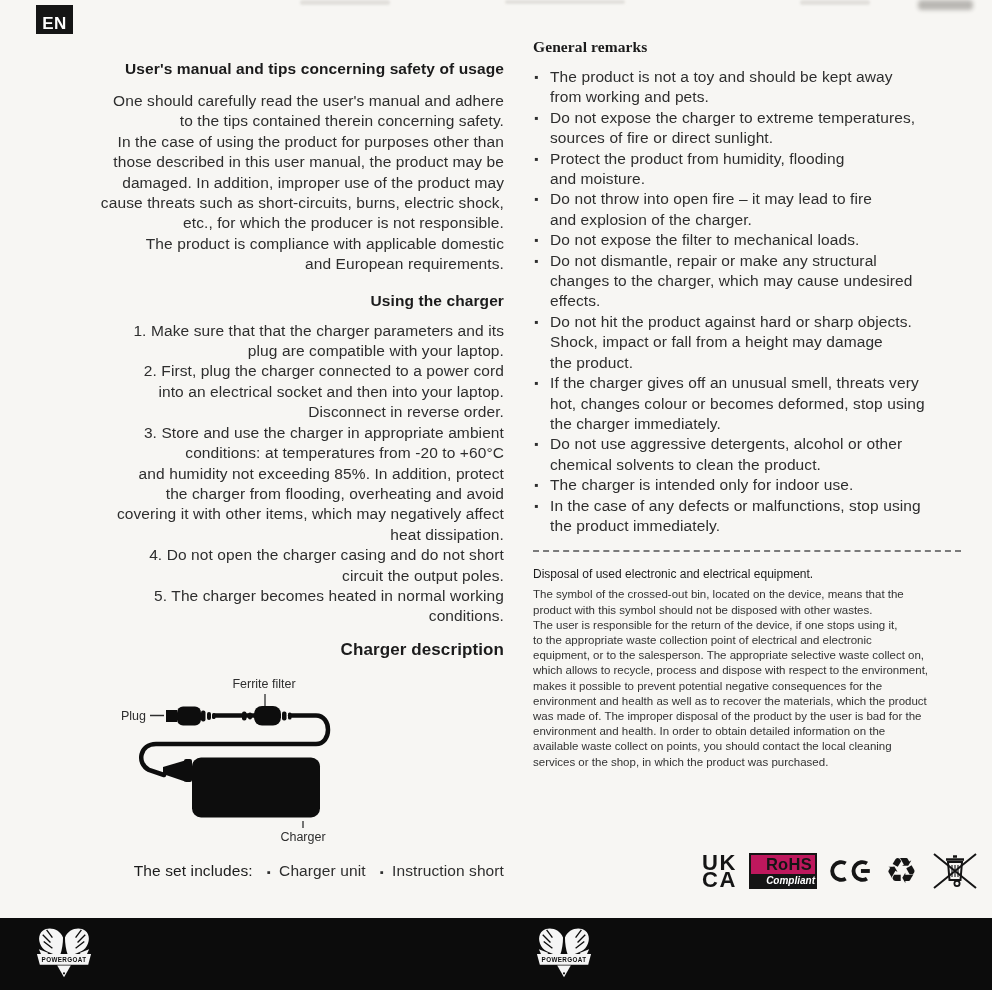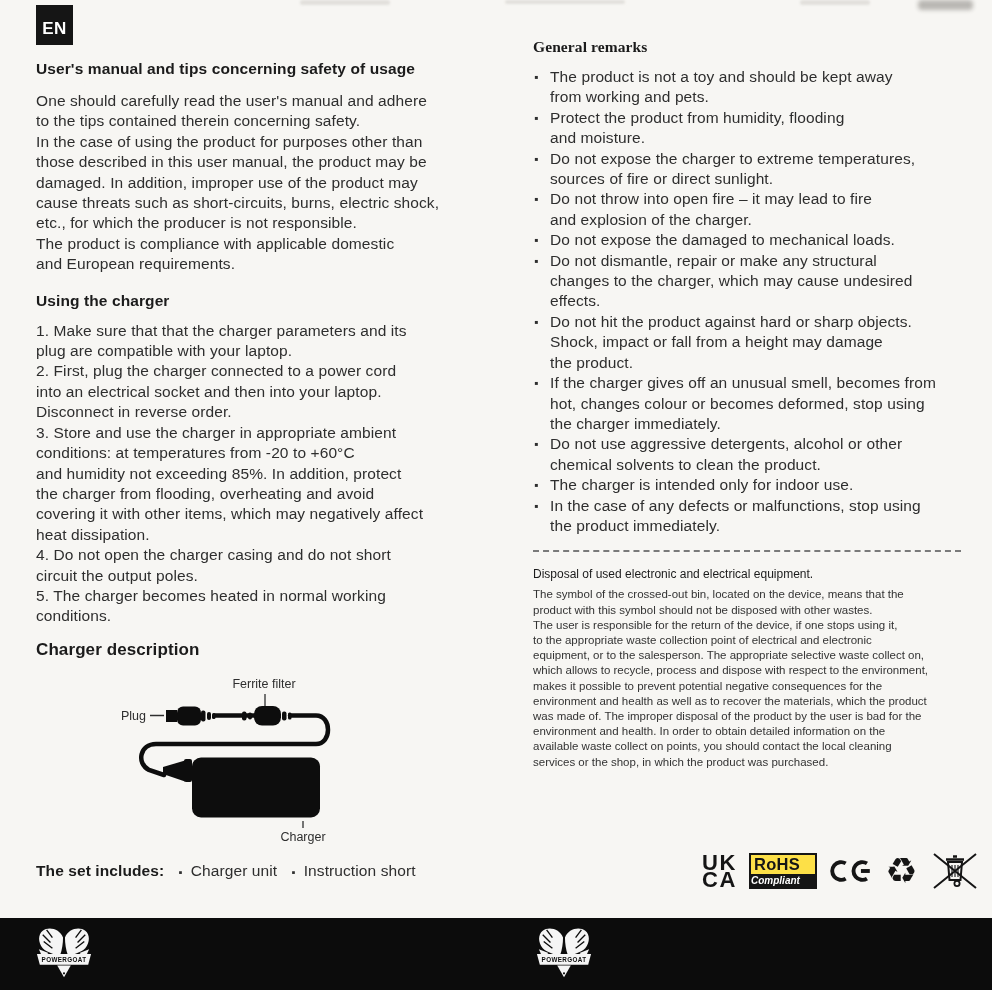--- a/index.html
+++ b/index.html
@@ -9,27 +9,27 @@
     font-family:"Liberation Sans", sans-serif;
   }
   .page{position:absolute;inset:0;}
 
   
   .smudge{position:absolute;background:#e2e0dc;border-radius:4px;filter:blur(1px);}
   .smudge.dark{background:#b9b7b3;filter:blur(2px);}
 
   
   .lang-badge{
-    position:absolute;left:36px;top:5px;width:37px;height:40px;
+    position:absolute;left:36px;top:5px;width:37px;height:29px;
     background:#151515;color:#fff;display:flex;align-items:center;justify-content:center;
     font-weight:bold;font-size:17px;letter-spacing:.5px;padding-top:8px;box-sizing:border-box;
   }
 
   
-  .col-left{position:absolute;left:36px;top:60px;width:468px;}
+  .col-left{position:absolute;left:36px;top:60px;width:468px;text-align:right;}
   .col-right{position:absolute;left:533px;top:38px;width:428px;}
 
   h2{font-size:15.5px;font-weight:bold;color:#1b1b1b;margin:0 0 13px 0;letter-spacing:.1px;}
   h2.mid{margin-top:17px;margin-bottom:11px;}
   h2.big{font-size:17px;margin-top:13px;margin-bottom:0;}
   .body-text{
     font-size:15.5px;line-height:20.4px;white-space:pre-line;
     letter-spacing:.1px;color:#2e2e2e;margin:0;
   }
 
@@ -47,31 +47,31 @@
 
   .disposal-heading{font-size:12px;font-weight:normal;color:#1b1b1b;margin:15px 0 6px 0;}
   .disposal-body{font-size:11.5px;line-height:15.2px;white-space:pre-line;margin:0;color:#333;}
 
   
   .diagram{margin-top:12px;display:block;}
   .diagram text{font-family:"Liberation Sans", sans-serif;font-size:12.5px;fill:#2e2e2e;}
 
   
   .set-includes{margin-top:12px;font-size:15.5px;letter-spacing:.1px;}
-  .set-includes .label{font-weight:bold;color:#1b1b1b;margin-top:48px;}
+  .set-includes .label{font-weight:normal;color:#1b1b1b;margin-top:48px;}
   .inc-item{margin-left:10px;}
   .inc-item::before{content:"▪";font-size:11px;margin-right:8px;}
 
   
   .marks-row{
     position:absolute;left:702px;top:846px;width:278px;height:50px;
     display:flex;align-items:center;justify-content:space-between;
   }
   .ukca{font-weight:bold;font-size:22px;line-height:17px;letter-spacing:1.5px;color:#151515;text-align:right;}
-  .rohs{border:2px solid #151515;width:64px;text-align:left;background:#fde047;}
+  .rohs{border:2px solid #151515;width:64px;text-align:right;background:#be185d;}
   .rohs-top{font-weight:bold;font-size:16.5px;letter-spacing:.3px;color:#151515;padding:0 3px;line-height:19px;}
   .rohs-bottom{background:#151515;color:#fff;font-size:10px;font-style:italic;font-weight:bold;line-height:13px;}
   .recycle{font-family:"DejaVu Sans", sans-serif;font-size:36px;color:#151515;line-height:36px;}
 
   
   .footer-band{
     position:absolute;left:0;bottom:0;width:992px;height:72px;background:#0c0c0c;
   }
   .goat-logo{position:absolute;top:7px;}
   .goat-logo.first{left:35px;}
@@ -162,40 +162,40 @@
     </div>
   </div>
 
   <div class="col-right">
     <h2 style="margin-bottom:11px;font-family:Liberation Serif, serif;">General remarks</h2>
     <ul class="bullets">
 
         <li>The product is not a toy and should be kept away
 from working and pets.</li>
 
+        <li>Do not expose the charger to extreme temperatures,
+sources of fire or direct sunlight.</li>
+
         <li>Protect the product from humidity, flooding
 and moisture.</li>
 
-        <li>Do not expose the charger to extreme temperatures,
-sources of fire or direct sunlight.</li>
-
         <li>Do not throw into open fire – it may lead to fire
 and explosion of the charger.</li>
 
-        <li>Do not expose the damaged to mechanical loads.</li>
+        <li>Do not expose the filter to mechanical loads.</li>
 
         <li>Do not dismantle, repair or make any structural
 changes to the charger, which may cause undesired
 effects.</li>
 
         <li>Do not hit the product against hard or sharp objects.
 Shock, impact or fall from a height may damage
 the product.</li>
 
-        <li>If the charger gives off an unusual smell, becomes from
+        <li>If the charger gives off an unusual smell, threats very
 hot, changes colour or becomes deformed, stop using
 the charger immediately.</li>
 
         <li>Do not use aggressive detergents, alcohol or other
 chemical solvents to clean the product.</li>
 
         <li>The charger is intended only for indoor use.</li>
 
         <li>In the case of any defects or malfunctions, stop using
 the product immediately.</li>

